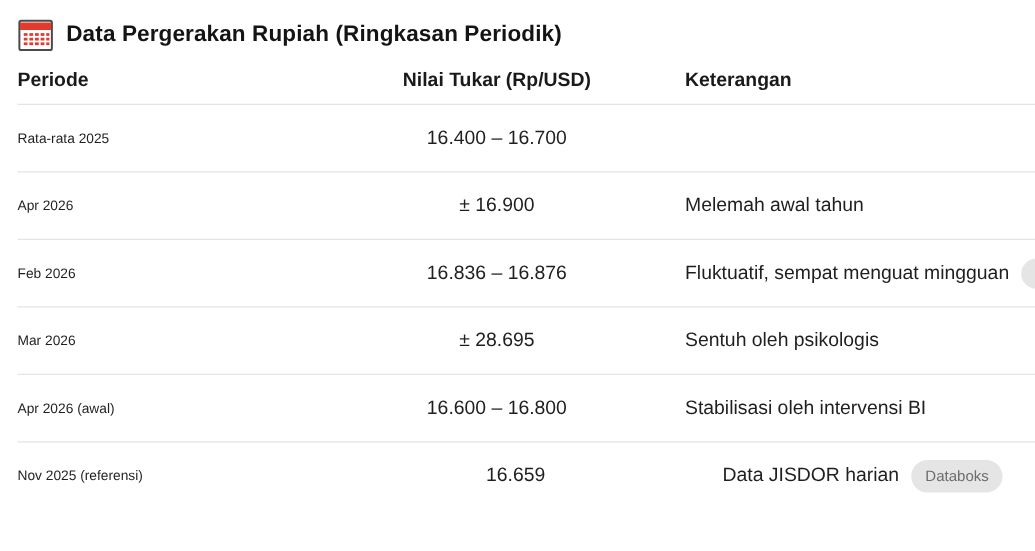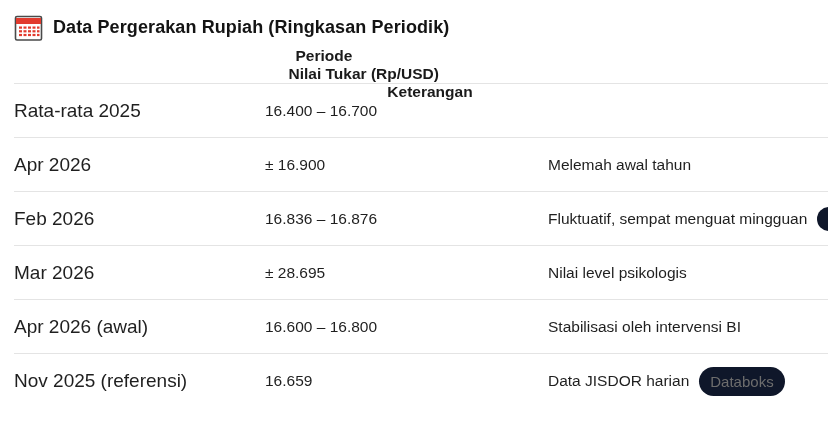--- a/index.html
+++ b/index.html
@@ -49,37 +49,37 @@
     align-items: center;
     height: 54px;
     box-sizing: border-box;
     border-bottom: 1px solid #e4e4e4;
     white-space: nowrap;
   }
   .trow.header {
     height: 37px;
     font-weight: 700;
     color: #1a1a1a;
-    flex-direction: column;
   }
   .trow.last {
     border-bottom: none;
+    gap: 15px;
   }
-  .c1 { width: 251px; flex: 0 0 auto; font-size: 19px; }
-  .c2 { width: 265px; flex: 0 0 auto; font-size: 15.5px; }
+  .c1 { width: 251px; flex: 0 0 auto; font-size: 11px; }
+  .c2 { width: 265px; flex: 0 0 auto; font-size: 15.5px; text-align: center; }
   .c3 { flex: 1 1 auto; font-size: 15.5px; display: flex; align-items: center; gap: 10px; overflow: visible; margin-left: 18px; }
   .trow.header .c1, .trow.header .c2, .trow.header .c3 { font-size: 15.5px; }
   .badge {
     display: inline-flex;
     align-items: center;
     justify-content: center;
-    background: #0f172a;
+    background: #e5e5e5;
     color: #6d6d6d;
     border-radius: 999px;
-    font-size: 15px;
+    font-size: 12px;
     line-height: 1;
     padding: 7px 11px;
     flex: 0 0 auto;
     cursor: pointer;
   }
   .badge.partial {
     min-width: 46px;
     height: 24px;
     box-sizing: border-box;
     margin-right: -40px; 
@@ -142,21 +142,21 @@
       <div class="c3">
         <span>Fluktuatif, sempat menguat mingguan</span>
         <span class="badge partial"></span>
       </div>
     </div>
 
     <div class="trow">
       <div class="c1">Mar 2026</div>
       <div class="c2">± 28.695</div>
       <div class="c3">
-          <span>Nilai level psikologis</span>
+          <span>Sentuh oleh psikologis</span>
         </div>
     </div>
 
     <div class="trow">
       <div class="c1">Apr 2026 (awal)</div>
       <div class="c2">16.600 – 16.800</div>
       <div class="c3">
           <span>Stabilisasi oleh intervensi BI</span>
         </div>
     </div>

